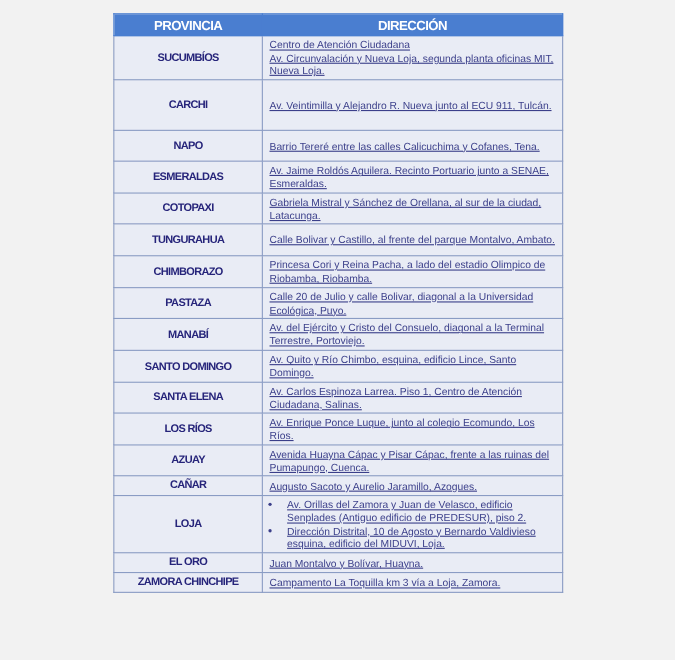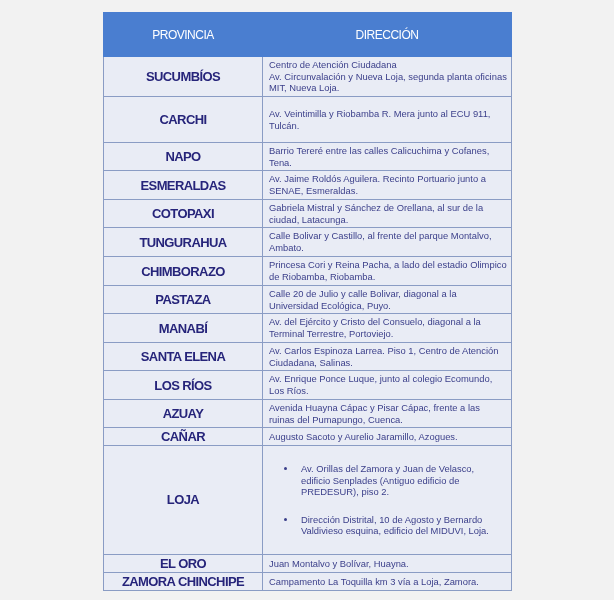--- a/index.html
+++ b/index.html
@@ -10,50 +10,51 @@
     position: relative;
   }
   .tbl {
     position: absolute; left: 103px; top: 12px; width: 409px;
     border-collapse: collapse;
     table-layout: fixed;
   }
   .tbl th {
     background: #4a7ed0;
     color: #ffffff;
-    font-weight: normal;
+    font-weight: bold;
     font-size: 12px;
     letter-spacing: -0.5px;
     height: 19px;
-    padding: 12px;
+    padding: 0;
     text-align: center;
     border: 1px solid #4a7ed0;
   }
   .tbl td {
     background: #e9ecf5;
     border: 1px solid #8a9cc4;
     padding: 0;
     vertical-align: middle;
   }
   .tbl td.prov {
     width: 134px;
     text-align: center;
     color: #26247a;
     font-weight: bold;
-    font-size: 13px;
+    font-size: 10px;
     letter-spacing: -0.6px;
   }
   .tbl td.dir {
     color: #3b3f8a;
     font-size: 9.4px;
     line-height: 11.6px;
     padding: 1px 4px 1px 6px;
+    text-decoration: underline;
   }
   .tbl td.dir ul { margin: 0; padding: 0 0 0 12px; }
-  .tbl td.dir li { margin: 16px; padding: 0 0 0 4px; }
+  .tbl td.dir li { margin: 0; padding: 0 0 0 4px; }
   .line { display: block; }
 </style>
 </head>
 <body>
 
 <table class="tbl">
   <thead>
     <tr>
       <th style="width:134px">PROVINCIA</th>
       <th>DIRECCIÓN</th>
@@ -62,21 +63,21 @@
   <tbody>
     <tr style="height:40px">
       <td class="prov">SUCUMBÍOS</td>
       <td class="dir">
         <span class="line">Centro de Atención Ciudadana</span>
         <span class="line">Av. Circunvalación y Nueva Loja, segunda planta oficinas MIT, Nueva Loja.</span>
       </td>
     </tr>
     <tr style="height:46px">
       <td class="prov">CARCHI</td>
-      <td class="dir">Av. Veintimilla y Riobamba R. Mera junto al ECU 911, Tulcán.</td>
+      <td class="dir">Av. Veintimilla y Alejandro R. Nueva junto al ECU 911, Tulcán.</td>
     </tr>
     <tr style="height:28px">
       <td class="prov">NAPO</td>
       <td class="dir">Barrio Tereré entre las calles Calicuchima y Cofanes, Tena.</td>
     </tr>
     <tr style="height:29px">
       <td class="prov">ESMERALDAS</td>
       <td class="dir">Av. Jaime Roldós Aguilera. Recinto Portuario junto a SENAE, Esmeraldas.</td>
     </tr>
     <tr style="height:28px">
@@ -91,20 +92,24 @@
       <td class="prov">CHIMBORAZO</td>
       <td class="dir">Princesa Cori y Reina Pacha, a lado del estadio Olimpico de Riobamba, Riobamba.</td>
     </tr>
     <tr style="height:28px">
       <td class="prov">PASTAZA</td>
       <td class="dir">Calle 20 de Julio y calle Bolivar, diagonal a la Universidad Ecológica, Puyo.</td>
     </tr>
     <tr style="height:29px">
       <td class="prov">MANABÍ</td>
       <td class="dir">Av. del Ejército y Cristo del Consuelo, diagonal a la Terminal Terrestre, Portoviejo.</td>
+    </tr>
+    <tr style="height:29px">
+      <td class="prov">SANTO DOMINGO</td>
+      <td class="dir">Av. Quito y Río Chimbo, esquina, edificio Lince, Santo Domingo.</td>
     </tr>
     <tr style="height:28px">
       <td class="prov">SANTA ELENA</td>
       <td class="dir">Av. Carlos Espinoza Larrea. Piso 1, Centro de Atención Ciudadana, Salinas.</td>
     </tr>
     <tr style="height:29px">
       <td class="prov">LOS RÍOS</td>
       <td class="dir">Av. Enrique Ponce Luque, junto al colegio Ecomundo, Los Ríos.</td>
     </tr>
     <tr style="height:28px">

